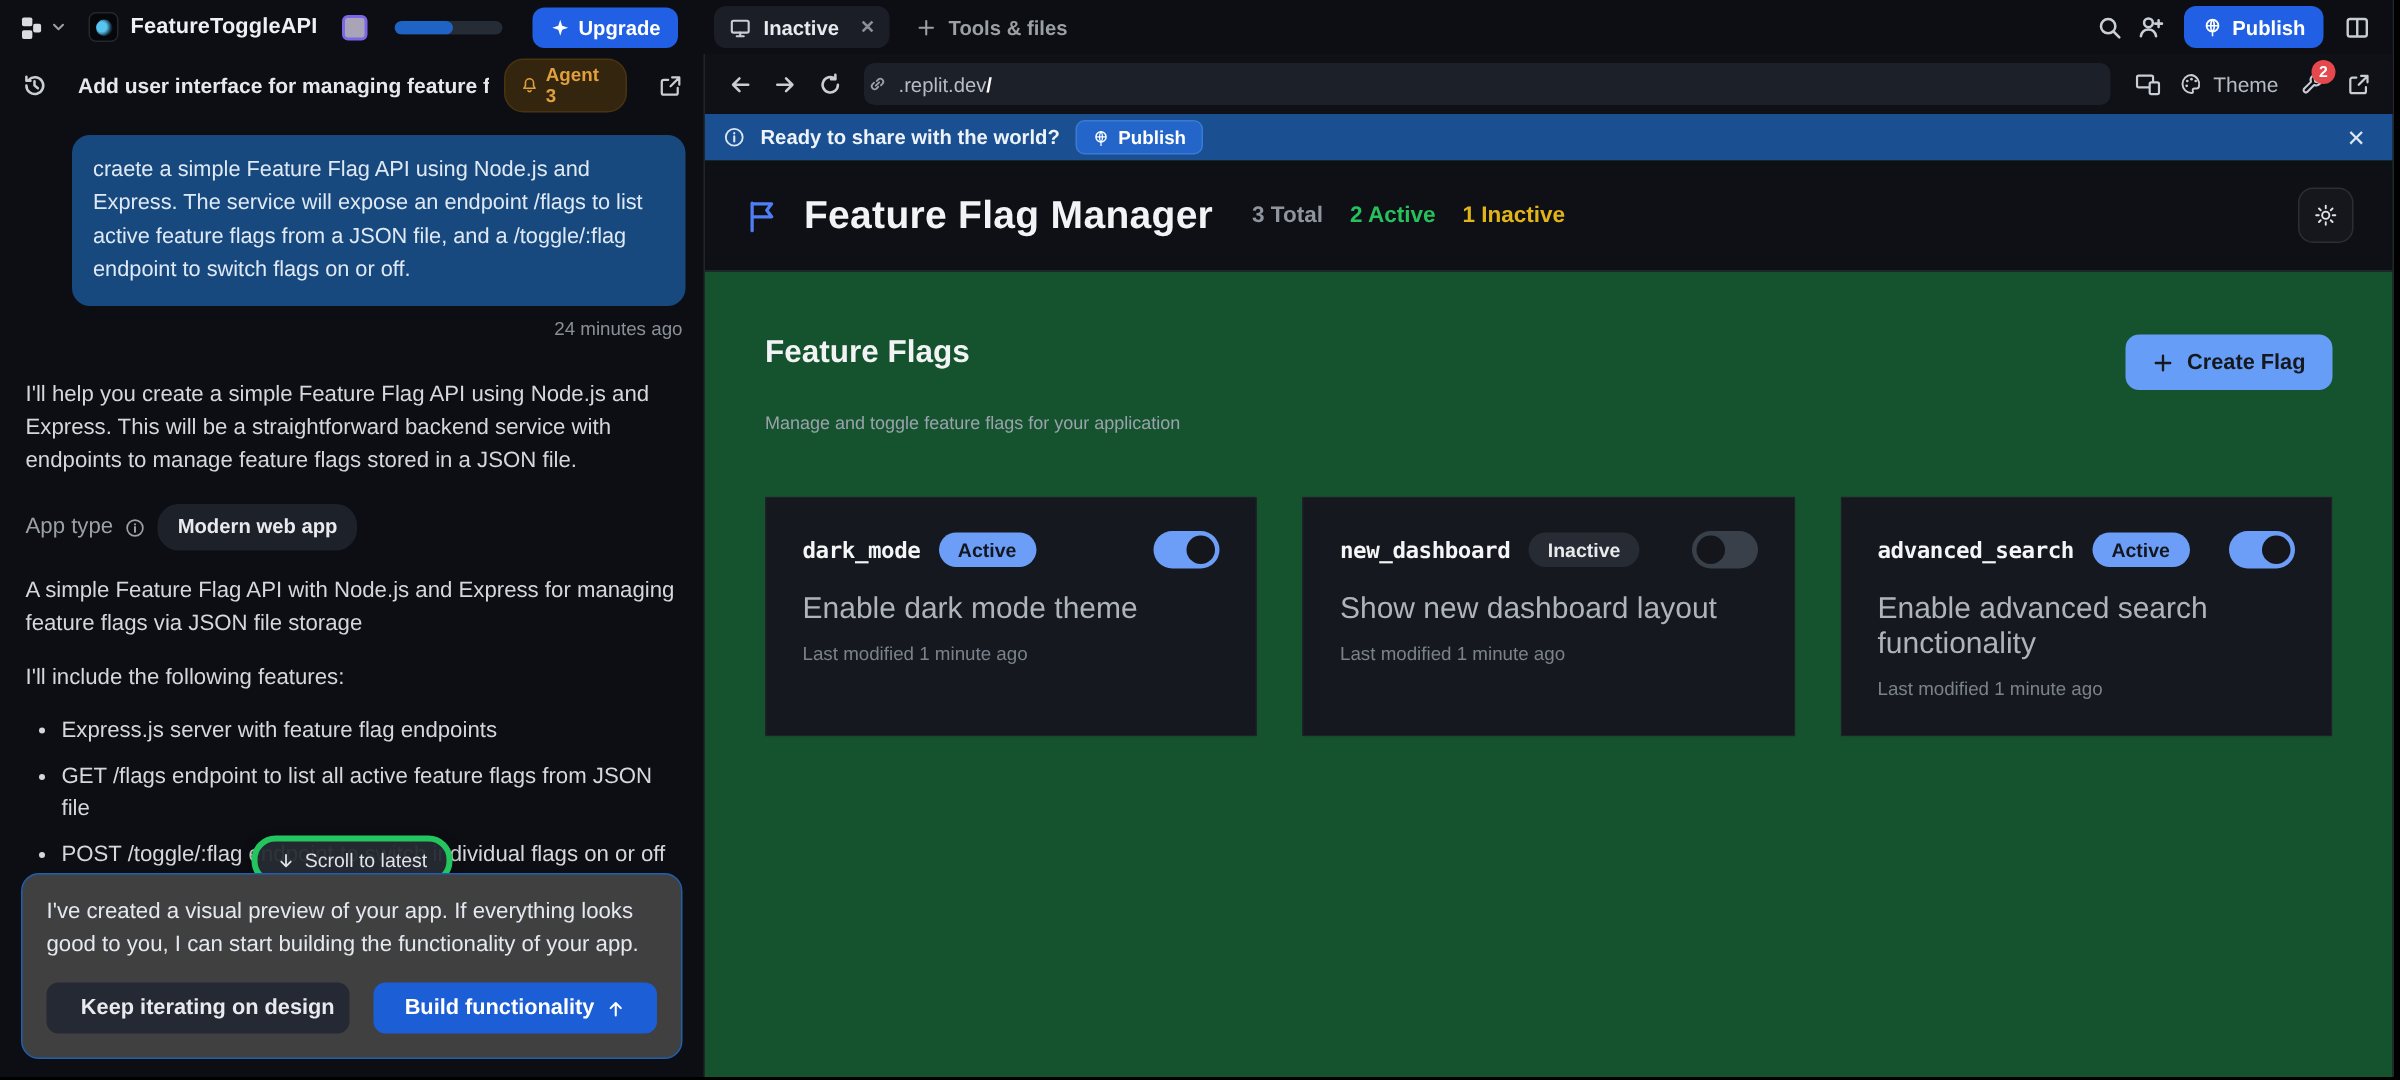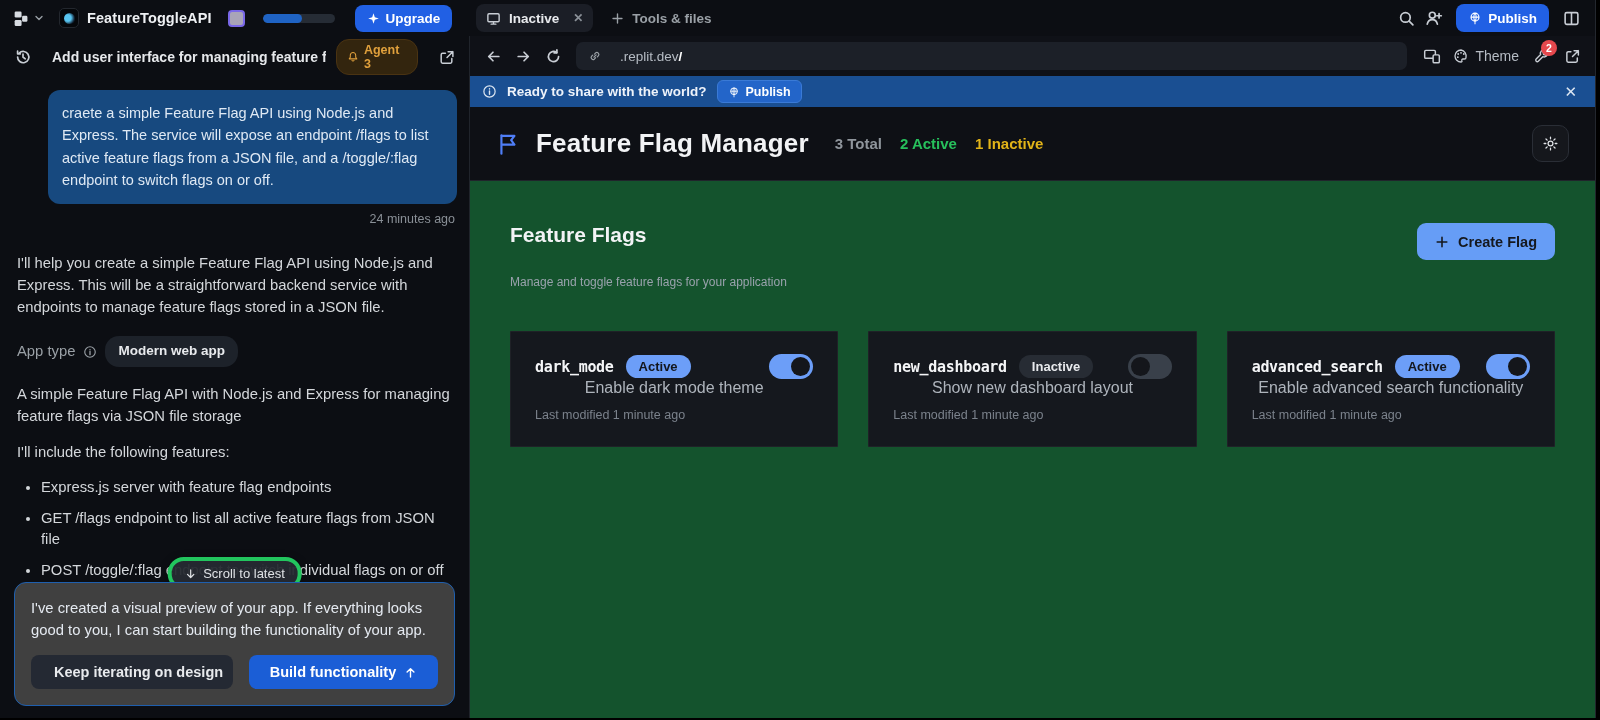--- a/index.html
+++ b/index.html
@@ -52,21 +52,21 @@
   .action-box { position:absolute; left:14px; right:14px; bottom:12px; background:#404040; border:1px solid #1f5fae; border-radius:12px; padding:14px 16px 16px; z-index:6; }
   .action-box .notice { font-size:14.8px; line-height:1.5; color:#e4e9f0; }
   .action-row { display:flex; gap:16px; margin-top:14px; }
   .btn-secondary { flex:1; height:34px; border-radius:8px; background:#242933; color:#e8eaed; font-size:14.5px; font-weight:700; display:flex; align-items:center; justify-content:center; cursor:pointer;padding-left:13px; }
   .btn-primary { flex:1; height:34px; border-radius:8px; background:#1b5ed6; color:#fff; font-size:14.5px; font-weight:700; display:flex; align-items:center; justify-content:center; gap:8px; cursor:pointer; }
 
   
   .preview-panel { flex:1; display:flex; flex-direction:column; min-width:0; background:#0f1117; }
   .browser-bar { height:40px; flex:0 0 40px; display:flex; align-items:center; padding:0 10px; gap:4px; background:#0f1117; }
   .nav-btn { width:26px; height:26px; display:flex; align-items:center; justify-content:center; border-radius:6px; cursor:pointer; }
-  .url-bar { flex:1; height:28px; background:#1c2028; border-radius:7px; display:flex; align-items:center; padding:0 12px; gap:18px; margin:0 8px 0 6px; cursor:text; }
+  .url-bar { flex:1; height:28px; background:#1c2028; border-radius:7px; display:flex; align-items:center; padding:0 2px; gap:7px; margin:0 8px 0 6px; cursor:text; }
   .url-text { font-size:13.5px; color:#b6bcc4; }
   .url-slash { color:#fff; font-weight:700; }
   .theme-ctl { display:flex; align-items:center; gap:6px; color:#b6bcc4; font-size:14px; cursor:pointer; padding:0 4px; }
   .badge-wrap { position:relative; width:28px; height:28px; display:flex; align-items:center; justify-content:center; cursor:pointer; }
   .red-badge { position:absolute; top:-2px; right:-2px; min-width:16px; height:16px; border-radius:8px; background:#e5484d; color:#fff; font-size:10.5px; font-weight:700; display:flex; align-items:center; justify-content:center; padding:0 4px; }
 
   .banner { height:31px; flex:0 0 31px; background:#1a4f92; display:flex; align-items:center; padding:0 12px; gap:10px; }
   .banner-text { color:#eef3fa; font-size:13.5px; font-weight:600; }
   .banner-publish { height:23px; display:flex; align-items:center; gap:6px; background:#2365c9; border:1px solid #3a7ad6; border-radius:6px; padding:0 10px; color:#fff; font-size:12.5px; font-weight:700; cursor:pointer; }
   .banner .spacer { flex:1; }
@@ -94,21 +94,21 @@
   .flag-name { font-family:"DejaVu Sans Mono", monospace; font-size:15px; font-weight:700; color:#f4f5f7; letter-spacing:-.3px; }
   .status-badge { border-radius:13px; padding:4px 13px; font-size:13px; font-weight:700; }
   .status-badge.active { background:#6c9ef8; color:#13161c; }
   .status-badge.inactive { background:#272c34; color:#e8eaed; }
   .toggle { margin-left:auto; width:44px; height:25px; border-radius:13px; position:relative; cursor:pointer; flex:0 0 44px; }
   .toggle.on { background:#6c9ef8; }
   .toggle.off { background:#39404a; }
   .toggle .knob { position:absolute; top:3px; width:19px; height:19px; border-radius:50%; background:#14161b; }
   .toggle.on .knob { right:3px; }
   .toggle.off .knob { left:3px; }
-  .flag-desc { font-size:16px; color:#aeb4bc;text-align:center; }
+  .flag-desc { margin-top:16px; font-size:20px; color:#aeb4bc; }
   .flag-modified { margin-top:11px; font-size:12.5px; color:#7b828c; }
 
   svg { display:block; }
 </style>
 </head>
 <body>
 
 <div class="window">
 
   <div class="topbar">

